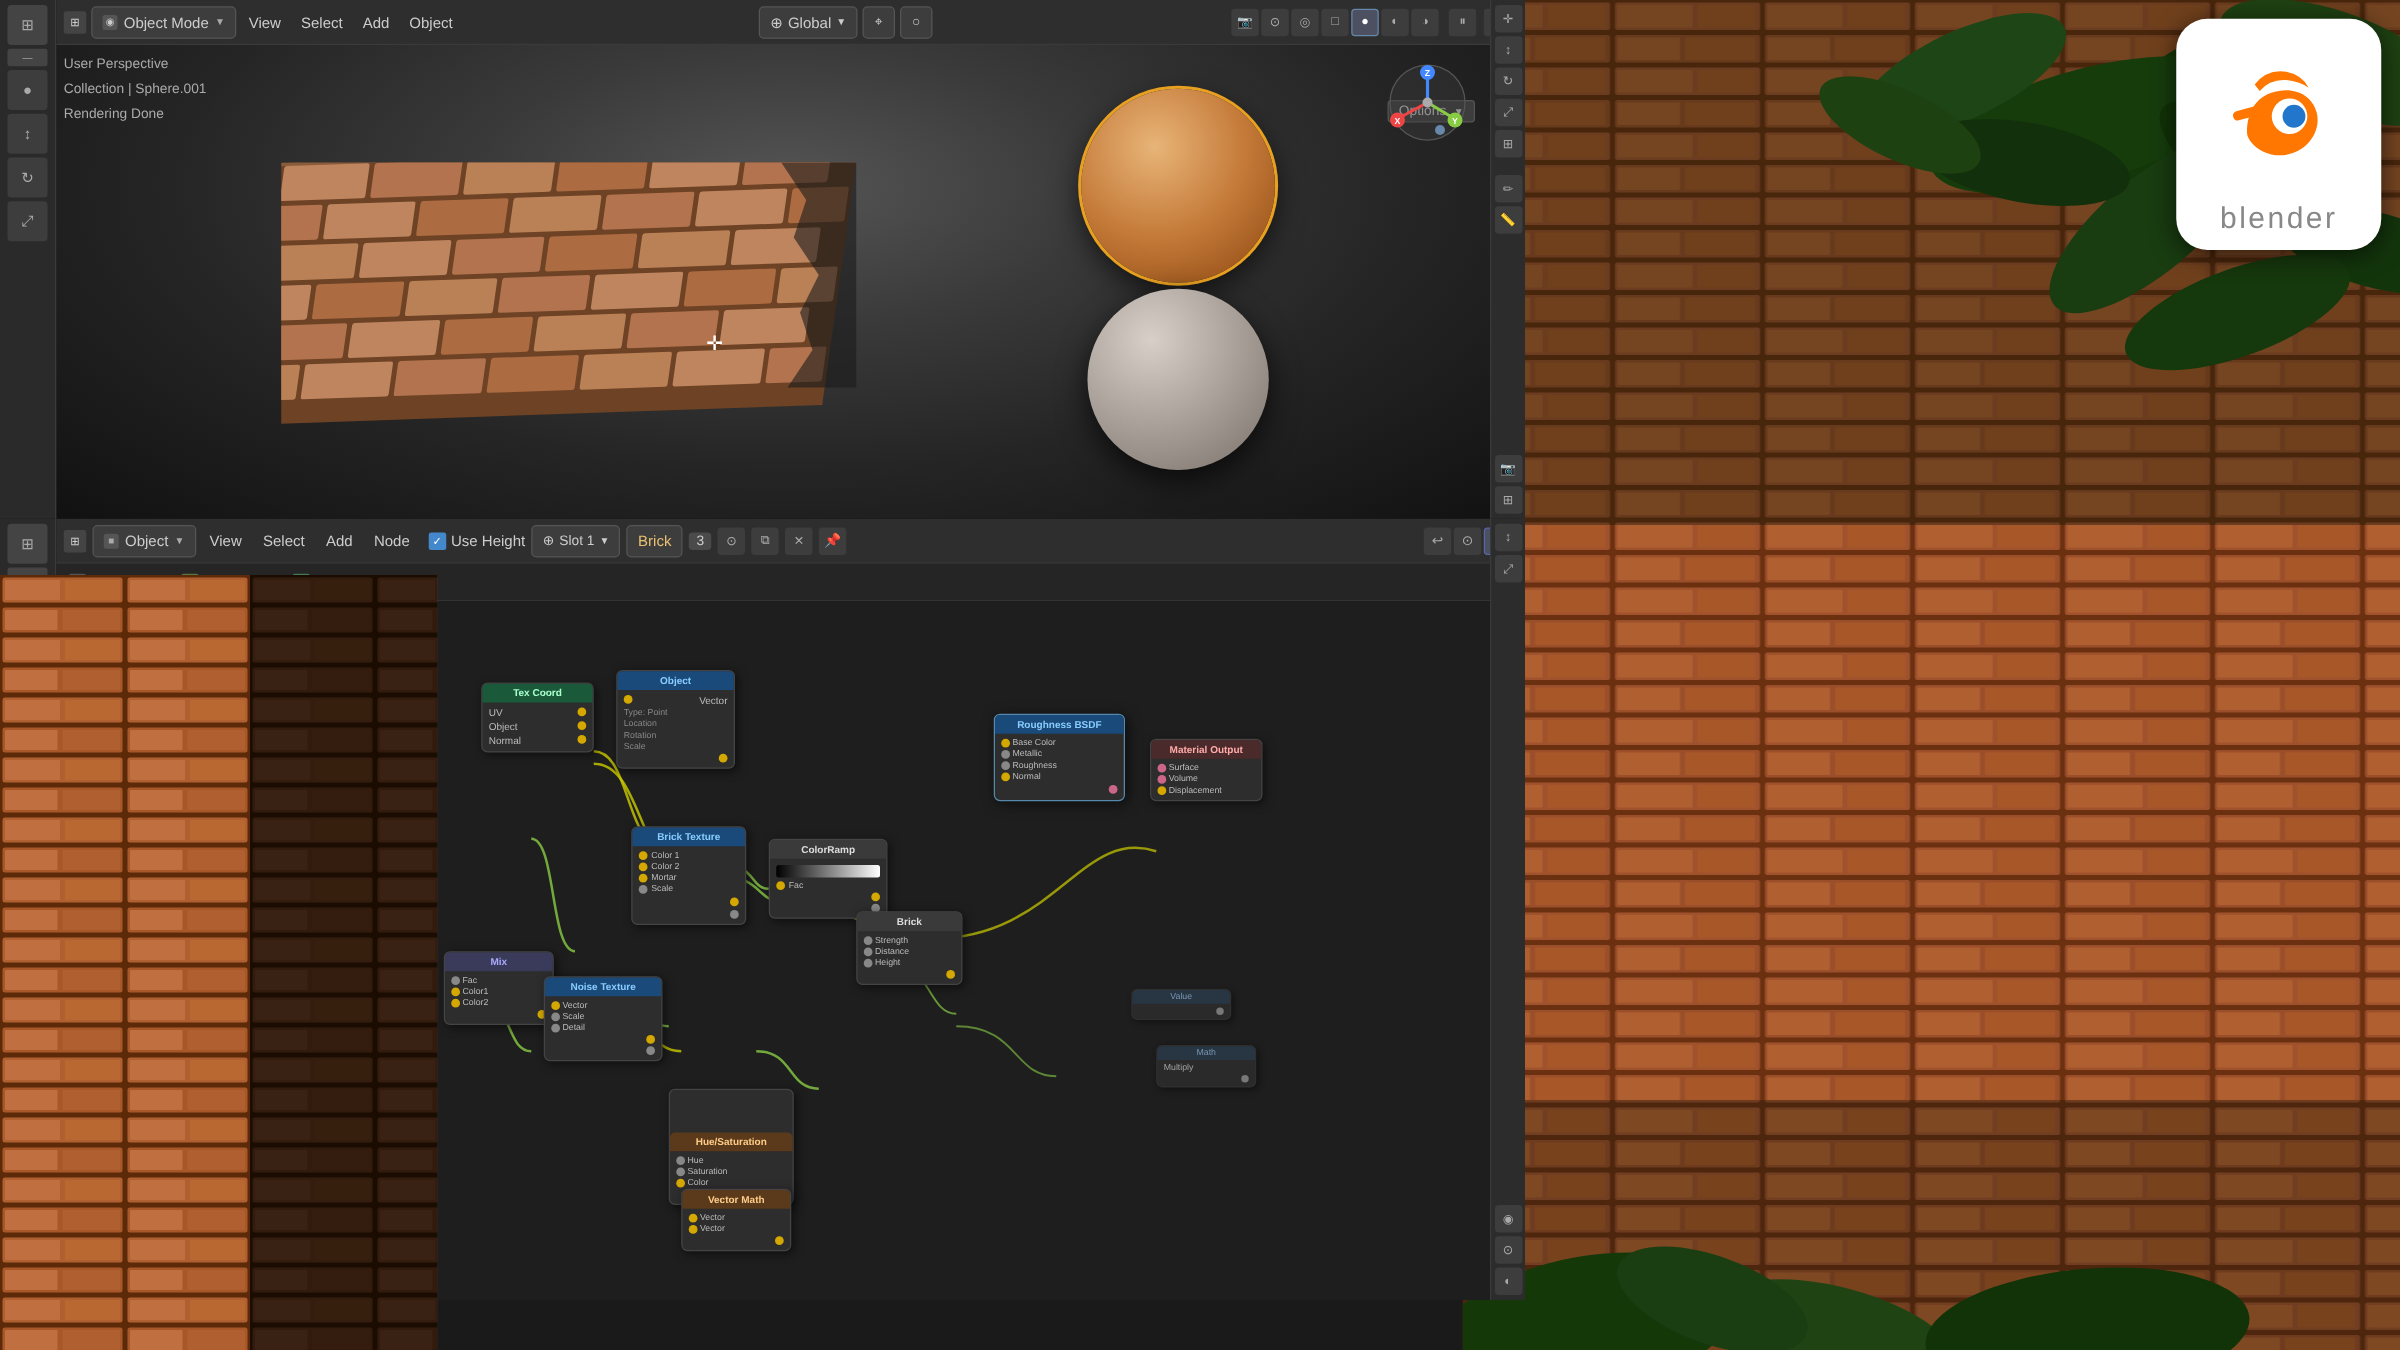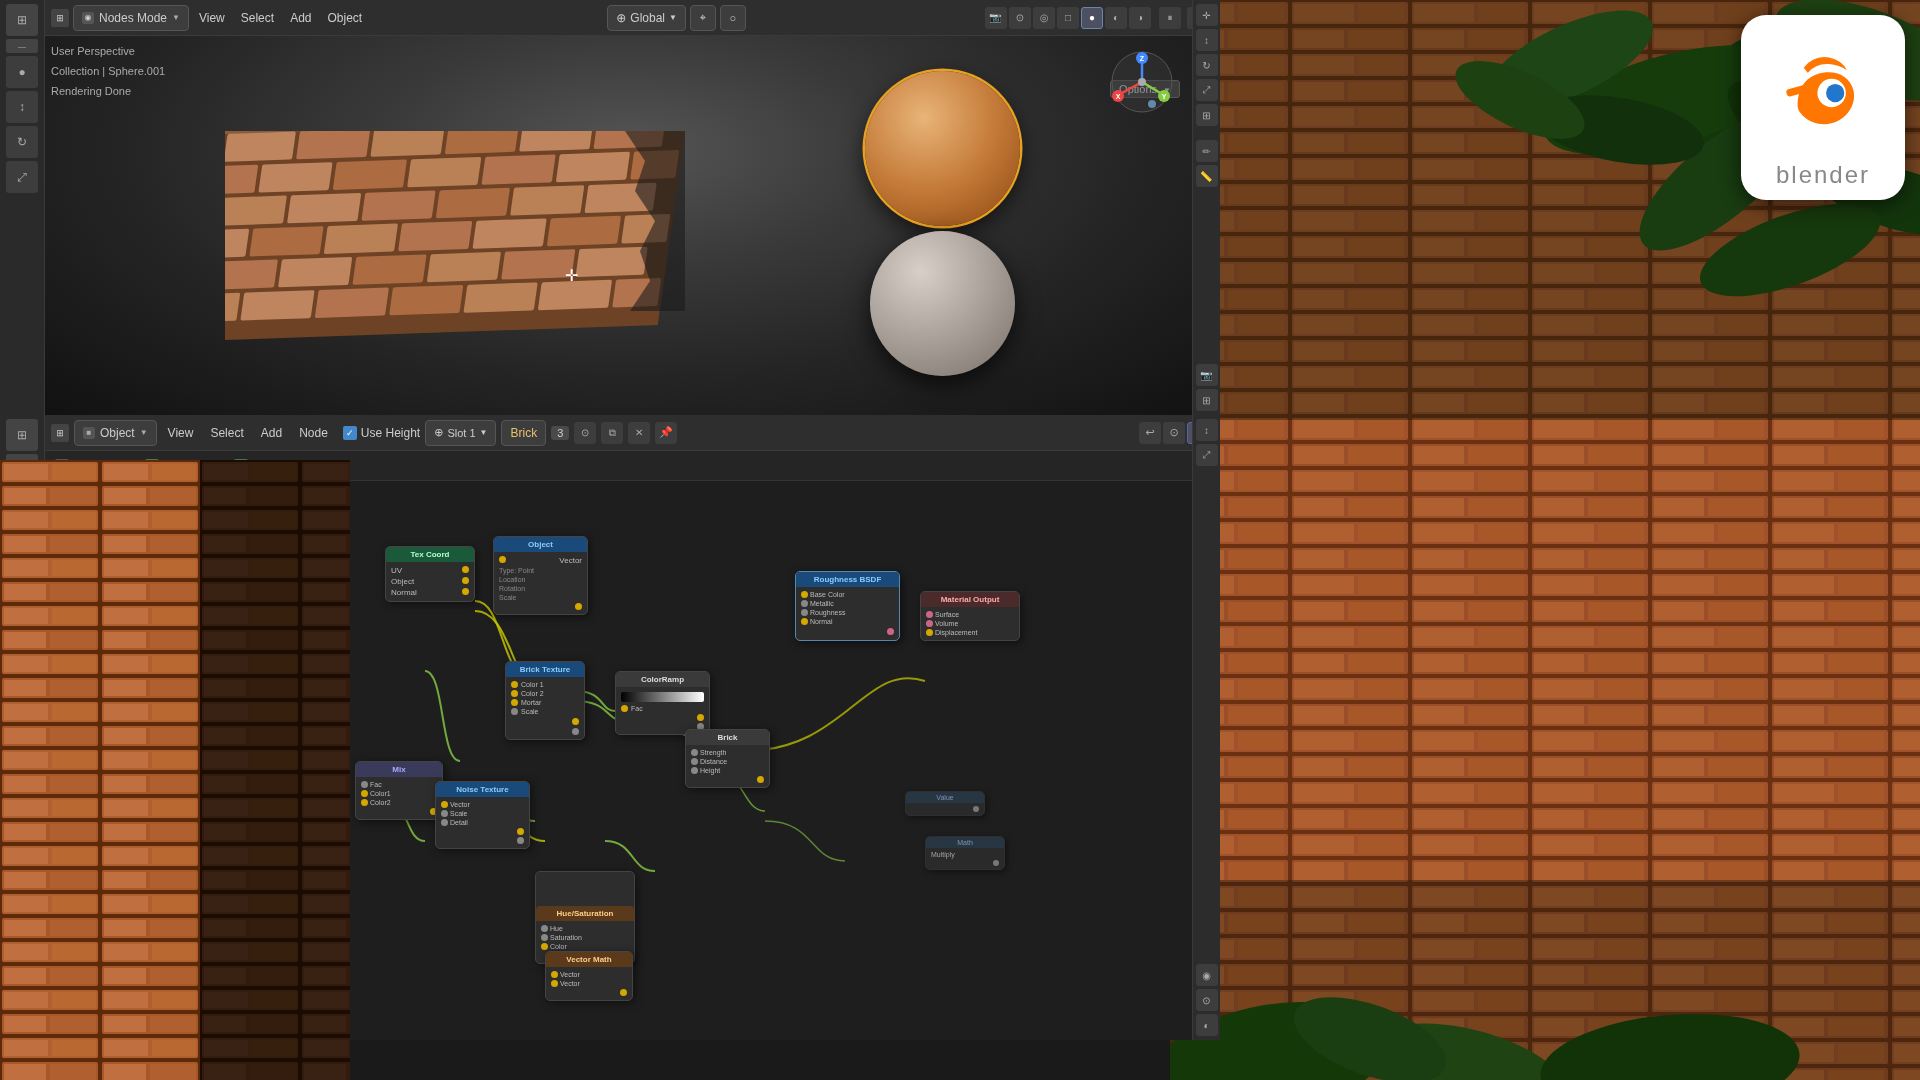--- a/index.html
+++ b/index.html
@@ -125,21 +125,21 @@
 </div>
 
 <div style="position:absolute;left:45px;top:0;width:1170px;height:415px;background:#1a1a1a;z-index:5;overflow:hidden;">
 
   <div style="height:36px;background:#2e2e2e;display:flex;align-items:center;padding:0 6px;gap:4px;border-bottom:1px solid #3a3a3a;">
 
     <div style="width:18px;height:18px;background:#444;border-radius:2px;display:flex;align-items:center;justify-content:center;font-size:9px;color:#ccc;">⊞</div>
 
     <div style="background:#3d3d3d;border:1px solid #555;border-radius:4px;padding:2px 8px;display:flex;align-items:center;gap:5px;height:26px;cursor:pointer;">
       <span style="width:12px;height:12px;background:#555;border-radius:2px;display:inline-block;font-size:8px;text-align:center;color:#ccc;line-height:12px;">◉</span>
-      <span style="font-size:12px;color:#ccc;">Nodes Mode</span>
+      <span style="font-size:12px;color:#ccc;">Object Mode</span>
       <span style="font-size:8px;color:#aaa;">▼</span>
     </div>
 
     <div style="font-size:12px;color:#ccc;padding:2px 6px;cursor:pointer;">View</div>
     <div style="font-size:12px;color:#ccc;padding:2px 6px;cursor:pointer;">Select</div>
     <div style="font-size:12px;color:#ccc;padding:2px 6px;cursor:pointer;">Add</div>
     <div style="font-size:12px;color:#ccc;padding:2px 6px;cursor:pointer;">Object</div>
 
     <div style="flex:1;"></div>
 
@@ -395,21 +395,21 @@
         <div style="padding:1px 0;font-size:7px;color:#888;">Type: Point</div>
         <div style="padding:1px 0;font-size:7px;color:#888;">Location</div>
         <div style="padding:1px 0;font-size:7px;color:#888;">Rotation</div>
         <div style="padding:1px 0;font-size:7px;color:#888;">Scale</div>
         <div style="display:flex;justify-content:flex-end;padding:1px 0;">
             <span style="width:7px;height:7px;background:#d4a800;border-radius:50%;display:inline-block;"></span>
           </div>
       </div>
     </div>
 
-    <div style="position:absolute;left:460px;top:180px;width:80px;background:#2d2d2d;border:1px solid #444;border-radius:5px;box-shadow:2px 2px 8px rgba(0,0,0,0.5);z-index:2;font-size:8px;">
+    <div style="position:absolute;left:460px;top:180px;width:92px;background:#2d2d2d;border:1px solid #444;border-radius:5px;box-shadow:2px 2px 8px rgba(0,0,0,0.5);z-index:2;font-size:8px;">
       <div style="background:#1a4a7a;padding:3px 5px;border-radius:4px 4px 0 0;font-size:8px;color:#88ccff;text-align:center;font-weight:bold;">Brick Texture</div>
       <div style="padding:3px 5px;color:#bbb;">
         <div style="display:flex;gap:3px;align-items:center;padding:1px 0;">
             <span style="width:7px;height:7px;background:#d4a800;border-radius:50%;display:inline-block;"></span>
             <span style="font-size:7px;">Color 1</span>
           </div>
         <div style="display:flex;gap:3px;align-items:center;padding:1px 0;">
             <span style="width:7px;height:7px;background:#d4a800;border-radius:50%;display:inline-block;"></span>
             <span style="font-size:7px;">Color 2</span>
           </div>
@@ -486,21 +486,21 @@
         <div style="display:flex;gap:2px;align-items:center;padding:1px 0;">
             <span style="width:7px;height:7px;background:#d4a800;border-radius:50%;display:inline-block;"></span>
             <span style="font-size:7px;">Normal</span>
           </div>
         <div style="display:flex;justify-content:flex-end;padding:2px 0;">
             <span style="width:7px;height:7px;background:#cc6688;border-radius:50%;display:inline-block;"></span>
           </div>
       </div>
     </div>
 
-    <div style="position:absolute;left:875px;top:110px;width:100px;background:#2d2d2d;border:1px solid #444;border-radius:5px;box-shadow:2px 2px 8px rgba(0,0,0,0.5);z-index:2;font-size:8px;">
+    <div style="position:absolute;left:875px;top:110px;width:90px;background:#2d2d2d;border:1px solid #444;border-radius:5px;box-shadow:2px 2px 8px rgba(0,0,0,0.5);z-index:2;font-size:8px;">
       <div style="background:#4a2a2a;padding:3px 5px;border-radius:4px 4px 0 0;font-size:8px;color:#ffaaaa;text-align:center;font-weight:bold;">Material Output</div>
       <div style="padding:3px 5px;color:#bbb;">
         <div style="display:flex;gap:2px;align-items:center;padding:1px 0;">
             <span style="width:7px;height:7px;background:#cc6688;border-radius:50%;display:inline-block;"></span>
             <span style="font-size:7px;">Surface</span>
           </div>
         <div style="display:flex;gap:2px;align-items:center;padding:1px 0;">
             <span style="width:7px;height:7px;background:#cc6688;border-radius:50%;display:inline-block;"></span>
             <span style="font-size:7px;">Volume</span>
           </div>

